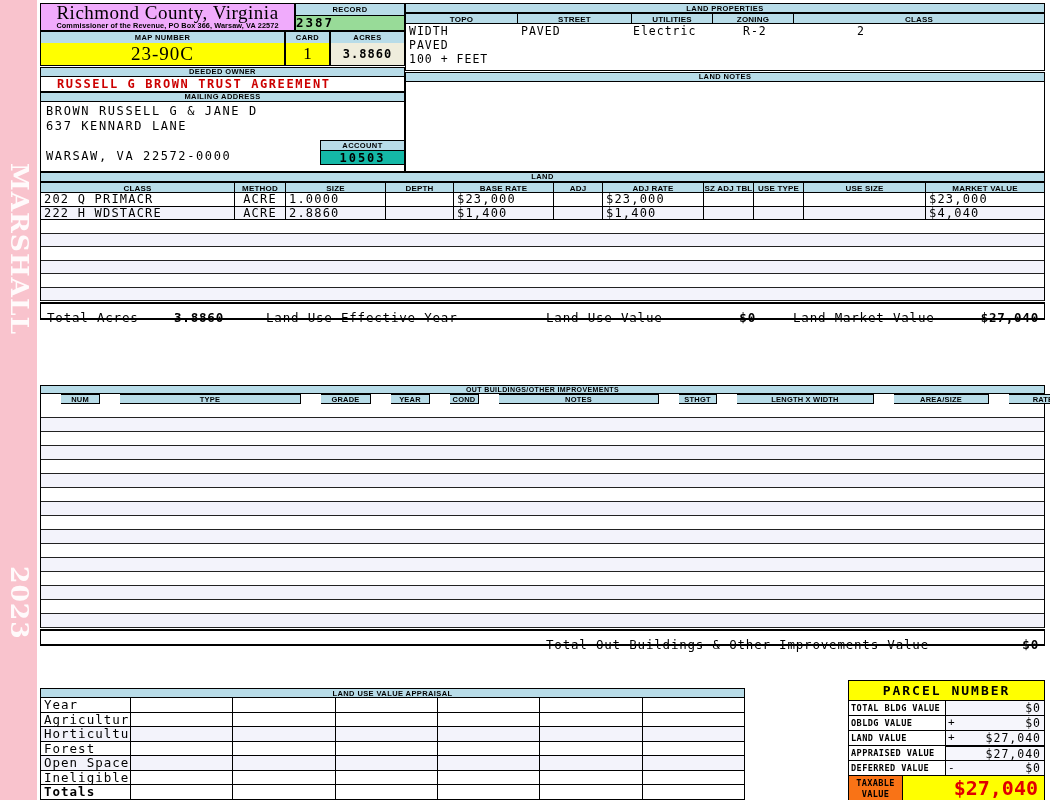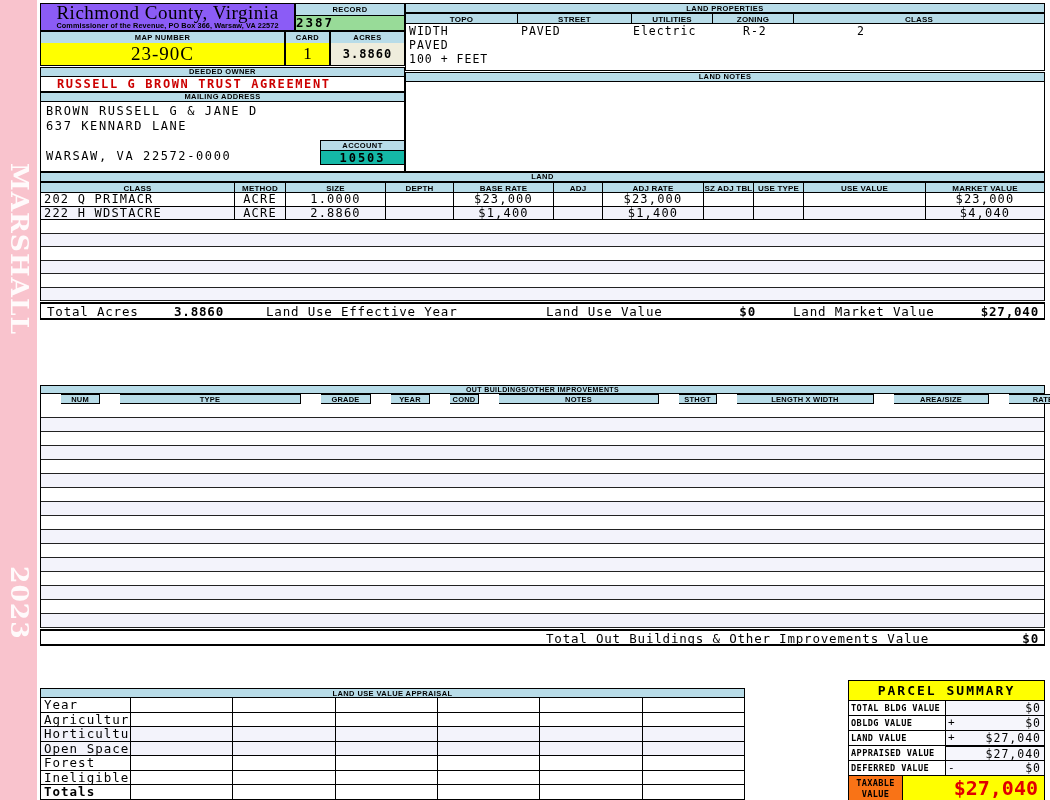--- a/index.html
+++ b/index.html
@@ -23,21 +23,21 @@
     letter-spacing:.4px;line-height:9px;box-sizing:border-box;
   }
   .colhdr{display:flex;box-sizing:border-box;border-left:1px solid #000;}
   .hcell{
     background:var(--band-blue,#b8dce8);border-right:1px solid #000;
     border-top:1px solid #000;border-bottom:1px solid #000;
     font:bold 8px "Liberation Sans",sans-serif;text-align:center;line-height:11px;
     letter-spacing:.2px;overflow:hidden;white-space:nowrap;box-sizing:border-box;height:11px;
   }
   
-  #county-box{left:40px;top:3px;width:255px;height:28px;border:1px solid #000;background:#8b5cf6;text-align:center;}
+  #county-box{left:40px;top:3px;width:255px;height:28px;border:1px solid #000;background:#f0abfc;text-align:center;}
   #county-name{font-family:"Liberation Serif","DejaVu Serif",serif;font-size:19px;line-height:18px;letter-spacing:.5px;}
   #commissioner{font:600 7.3px "Liberation Sans",sans-serif;line-height:8px;letter-spacing:.1px;}
   #record-box{left:295px;top:3px;width:110px;height:28px;}
   #record-hdr{height:13px;line-height:12px;}
   #record-val{height:15px;background:var(--record-green,#98db98);border:1px solid #000;border-top:0;
     font-weight:bold;font-size:12.5px;text-align:left;line-height:14px;letter-spacing:2px;box-sizing:border-box;}
   .fld-hdr{height:16px;line-height:11px;}
   #map-hdr{left:40px;top:31px;width:245px;}
   #card-hdr{left:285px;top:31px;width:45px;}
   #acres-hdr{left:330px;top:31px;width:75px;}
@@ -77,28 +77,28 @@
   #ln-area{left:405px;top:82px;width:640px;height:90px;border:1px solid #000;border-top:0;background:#fff;}
   
   #land-section{left:40px;top:172px;width:1005px;}
   #land-band{height:10px;line-height:8px;}
   .lw0{flex:0 0 194px}.lw1{flex:0 0 51px}.lw2{flex:0 0 100px}.lw3{flex:0 0 68px}.lw4{flex:0 0 100px}
   .lw5{flex:0 0 49px}.lw6{flex:0 0 101px}.lw7{flex:0 0 50px}.lw8{flex:0 0 50px}.lw9{flex:0 0 122px}.lw10{flex:1 1 auto}
   .land-row{display:flex;height:13.5px;border-bottom:1px solid #000;border-left:1px solid #000;box-sizing:border-box;
     font-size:12px;letter-spacing:1.2px;line-height:12.5px;background:#fff;}
   .land-row.alt{background:var(--stripe-lavender,#f3f3fb);}
   .lc{border-right:1px solid #000;box-sizing:border-box;padding:0 3px;overflow:hidden;white-space:nowrap;}
-  .lc.ctr{text-align:center}.lc.rt{text-align:center}
+  .lc.ctr{text-align:center}.lc.rt{text-align:left}
   .stripes{border-left:1px solid #000;border-right:1px solid #000;box-sizing:border-box;}
   .stripe{height:13.5px;border-bottom:1px solid #222;box-sizing:border-box;background:#fff;}
   .stripe.alt{background:var(--stripe-lavender,#f3f3fb);}
   #outb-empties .stripe{height:14px;}
   .total-row{position:relative;height:18px;border:1px solid #000;border-top-width:2px;border-bottom-width:2px;
     background:#fff;box-sizing:border-box;font-size:12.5px;letter-spacing:.8px;margin-top:1px;}
-  .total-row span{position:absolute;top:1px;line-height:14px;white-space:nowrap;}
+  .total-row span{position:absolute;top:7px;line-height:14px;white-space:nowrap;}
   .b{font-weight:bold;}
   #lt-acres-lab{left:6px}#lt-acres-val{left:133px}#lt-effyear{left:225px}
   #lt-luv-lab{left:505px}#lt-luv-val{left:645px;width:70px;text-align:right}
   #lt-lmv-lab{left:752px}#lt-lmv-val{right:5px}
   
   #outb-section{left:40px;top:385px;width:1005px;}
   #outb-band{height:9px;line-height:8px;font-size:7px;}
   .ow0{flex:0 0 39px}.ow1{flex:0 0 181px}.ow2{flex:0 0 50px}.ow3{flex:0 0 39px}.ow4{flex:0 0 29px}
   .ow5{flex:0 0 160px}.ow6{flex:0 0 38px}.ow7{flex:0 0 137px}.ow8{flex:0 0 95px}.ow9{flex:0 0 69px}
   .ow10{flex:0 0 58px}.ow11{flex:0 0 78px}.ow12{flex:1 1 auto}
@@ -200,21 +200,21 @@
   <div class="colhdr">
     <div class="hcell lw0">CLASS</div>
     <div class="hcell lw1">METHOD</div>
     <div class="hcell lw2">SIZE</div>
     <div class="hcell lw3">DEPTH</div>
     <div class="hcell lw4">BASE RATE</div>
     <div class="hcell lw5">ADJ</div>
     <div class="hcell lw6">ADJ RATE</div>
     <div class="hcell lw7">SZ ADJ TBL</div>
     <div class="hcell lw8">USE TYPE</div>
-    <div class="hcell lw9">USE VALUE</div>
+    <div class="hcell lw9">USE SIZE</div>
     <div class="hcell lw10">MARKET VALUE</div>
   </div>
   <div class="land-row">
     <div class="lc lw0">202 Q PRIMACR</div>
     <div class="lc lw1 ctr">ACRE</div>
     <div class="lc lw2 rt">1.0000</div>
     <div class="lc lw3"></div>
     <div class="lc lw4 rt">$23,000</div>
     <div class="lc lw5"></div>
     <div class="lc lw6 rt">$23,000</div>
@@ -319,39 +319,39 @@
       </div>
       <div class="ap-row alt">
         <div class="ap-label">Horticulture</div>
         <div class="ap-cell"></div>
         <div class="ap-cell"></div>
         <div class="ap-cell"></div>
         <div class="ap-cell"></div>
         <div class="ap-cell"></div>
         <div class="ap-cell"></div>
       </div>
+      <div class="ap-row">
+        <div class="ap-label">Forest</div>
+        <div class="ap-cell"></div>
+        <div class="ap-cell"></div>
+        <div class="ap-cell"></div>
+        <div class="ap-cell"></div>
+        <div class="ap-cell"></div>
+        <div class="ap-cell"></div>
+      </div>
       <div class="ap-row alt">
         <div class="ap-label">Open Space</div>
         <div class="ap-cell"></div>
         <div class="ap-cell"></div>
         <div class="ap-cell"></div>
         <div class="ap-cell"></div>
         <div class="ap-cell"></div>
         <div class="ap-cell"></div>
       </div>
       <div class="ap-row">
-        <div class="ap-label">Forest</div>
-        <div class="ap-cell"></div>
-        <div class="ap-cell"></div>
-        <div class="ap-cell"></div>
-        <div class="ap-cell"></div>
-        <div class="ap-cell"></div>
-        <div class="ap-cell"></div>
-      </div>
-      <div class="ap-row">
         <div class="ap-label">Ineligible</div>
         <div class="ap-cell"></div>
         <div class="ap-cell"></div>
         <div class="ap-cell"></div>
         <div class="ap-cell"></div>
         <div class="ap-cell"></div>
         <div class="ap-cell"></div>
       </div>
       <div class="ap-row totals">
         <div class="ap-label">Totals</div>
@@ -359,21 +359,21 @@
         <div class="ap-cell"></div>
         <div class="ap-cell"></div>
         <div class="ap-cell"></div>
         <div class="ap-cell"></div>
         <div class="ap-cell"></div>
       </div>
     </div>
 </div>
 
 <div class="abs" id="parcel">
-  <div id="ps-title">PARCEL SUMMARY</div>
+  <div id="ps-title">PARCEL NUMBER</div>
   <div class="ps-row">
     <div class="ps-label">TOTAL BLDG VALUE</div>
     <div class="ps-right">
         <span class="ps-op"></span>
         <span class="ps-val">$0</span>
       </div>
   </div>
   <div class="ps-row">
     <div class="ps-label">OBLDG VALUE</div>
     <div class="ps-right">

